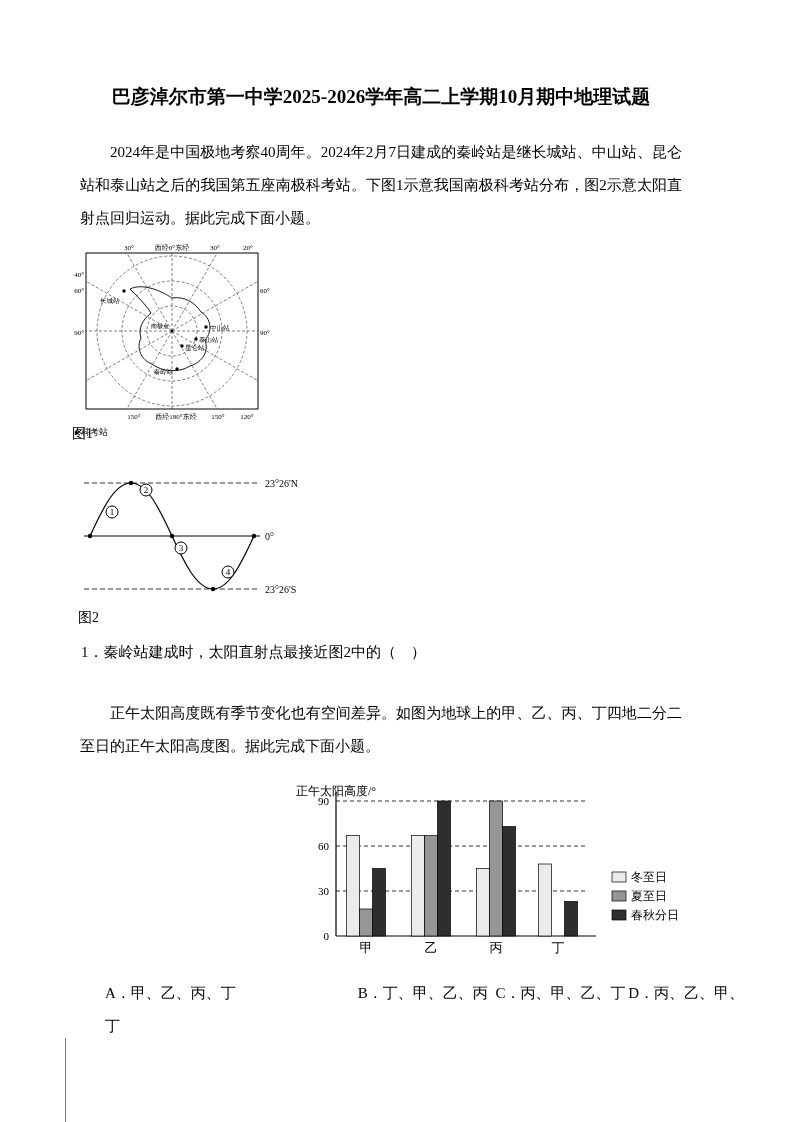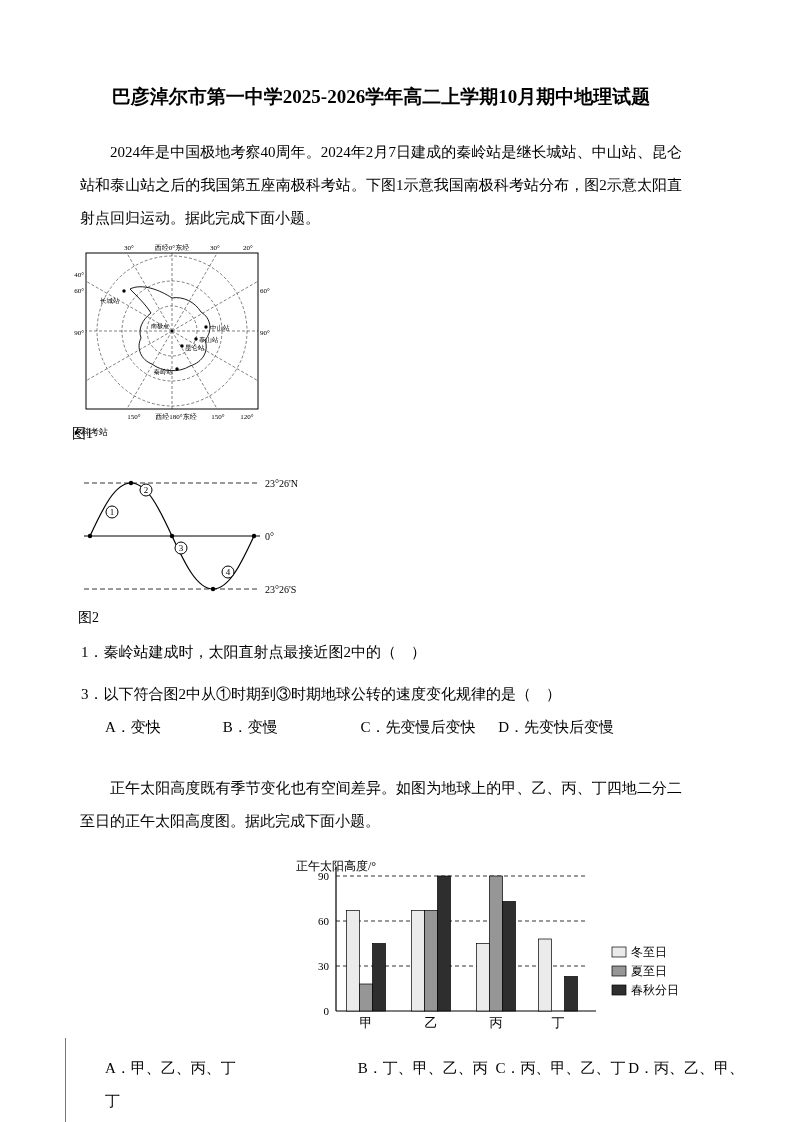--- a/index.html
+++ b/index.html
@@ -157,29 +157,20 @@
     </div>
   </div>
 
   <div class="qblock">
     <div class="stem">1．秦岭站建成时，太阳直射点最接近图2中的（　）</div>
   </div>
 
   <div class="qblock">
   </div>
 
-  <div class="qblock">
-    <div class="stem">3．以下符合图2中从①时期到③时期地球公转的速度变化规律的是（　）</div>
-    <div class="opts row-b">
-      <span class="opt">A．变快</span>
-      <span class="opt">B．变慢</span>
-      <span class="opt">C．先变慢后变快</span>
-      <span class="opt">D．先变快后变慢</span>
-    </div>
-  </div>
 
   <p class="para passage-2">正午太阳高度既有季节变化也有空间差异。如图为地球上的甲、乙、丙、丁四地二分二至日的正午太阳高度图。据此完成下面小题。</p>
 
   <div class="chart-wrap">
     <svg id="bar-chart-svg" width="400" height="180" viewBox="0 0 400 180">
         <text x="6" y="11" font-size="12">正午太阳高度/°</text>
         <text x="39" y="156" font-size="11" text-anchor="end">0</text>
         <line x1="46" y1="107" x2="298" y2="107" stroke="#000" stroke-width="0.8" stroke-dasharray="4 3"></line>
         <text x="39" y="111" font-size="11" text-anchor="end">30</text>
         <line x1="46" y1="62" x2="298" y2="62" stroke="#000" stroke-width="0.8" stroke-dasharray="4 3"></line>

